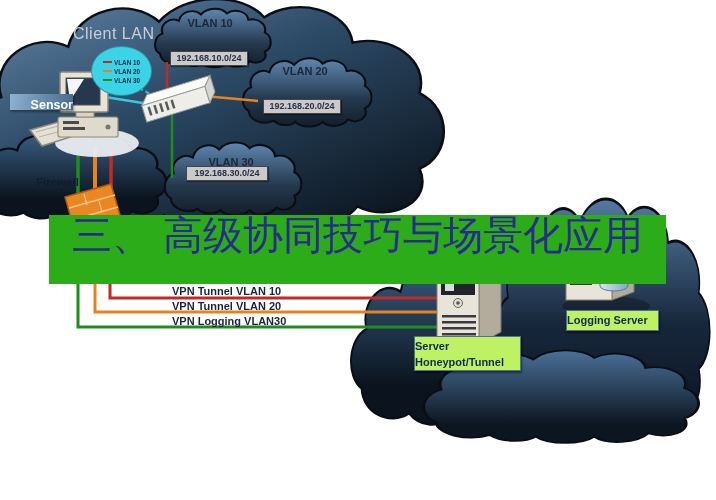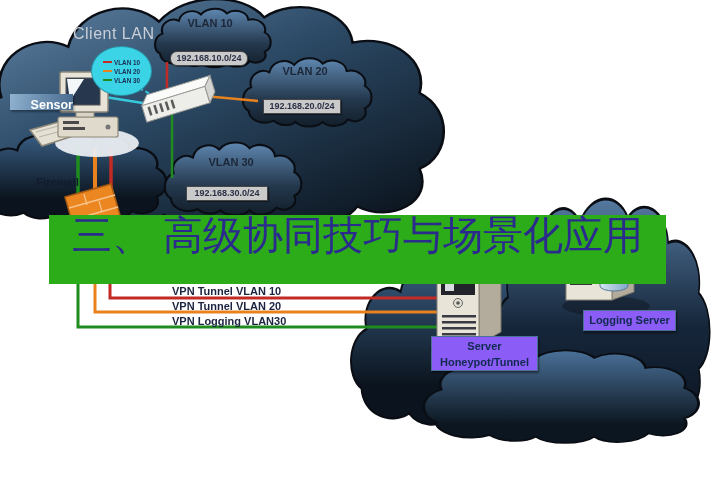--- a/index.html
+++ b/index.html
@@ -19,23 +19,23 @@
   .ip-box{background:#CACACA;border:1px solid #454545;color:#2A3045;font-size:9px;
           font-weight:700;text-align:center;line-height:12px;height:13px;
           box-shadow:1px 1px 1px rgba(0,0,0,.4);white-space:nowrap;}
   .sensor-box{left:10px;top:94px;width:63px;height:16px;line-height:23px;text-align:right;
               color:#ffffff;font-size:12.5px;font-weight:700;
               background:linear-gradient(100deg,#8FB2D0,#46698E);
               box-shadow:1px 2px 2px rgba(0,0,0,.35);}
   .firewall-label{left:36px;top:176px;font-size:11.5px;font-weight:700;color:#111C2E;}
   .vpn-label{left:172px;width:135px;text-align:left;font-size:11px;font-weight:700;
              color:#1A2440;white-space:nowrap;}
-  .srv-label{background:#8b5cf6;border:1px solid #4E6F96;color:#102A50;text-align:center;
+  .srv-label{background:#bef264;border:1px solid #4E6F96;color:#102A50;text-align:left;
              font-size:11px;font-weight:700;box-shadow:1px 2px 2px rgba(0,0,0,.45);
-             box-sizing:border-box;margin-left:17px;}
+             box-sizing:border-box;}
   .srv-label.honeypot{left:414px;top:336px;width:107px;height:35px;line-height:16px;padding-top:1px;}
   .srv-label.logging{left:566px;top:310px;width:93px;height:21px;line-height:19px;}
   .banner{left:49px;top:215px;width:617px;height:69px;background:#2BAC18;}
   .banner-text{width:100%;text-align:center;padding-top:0;font-size:40px;line-height:1;
                color:#2B2B8E;white-space:nowrap;font-weight:400;}
 </style>
 </head>
 <body>
 
 <div class="stage">
@@ -182,27 +182,27 @@
     <div class="legend-row">
       <span class="legend-dash" style="background:#1E8C1E"></span>
       <span>VLAN 30</span>
     </div>
   </div>
 
   <div class="abs sensor-box">Sensor</div>
   <div class="abs firewall-label">Firewall</div>
 
   <div class="abs vlan-title" style="left:160px;top:17px;">VLAN 10</div>
-  <div class="abs ip-box" style="left:170px;top:51px;width:76px;border-radius:7px;">192.168.10.0/24</div>
+  <div class="abs ip-box" style="left:170px;top:51px;width:76px;">192.168.10.0/24</div>
 
   <div class="abs vlan-title" style="left:255px;top:65px;">VLAN 20</div>
   <div class="abs ip-box" style="left:263px;top:99px;width:76px;">192.168.20.0/24</div>
 
   <div class="abs vlan-title" style="left:181px;top:156px;">VLAN 30</div>
-  <div class="abs ip-box" style="left:186px;top:186px;width:80px;">192.168.30.0/24</div>
+  <div class="abs ip-box" style="left:186px;top:166px;width:80px;">192.168.30.0/24</div>
 
   <div class="abs vpn-label" style="top:285px;">VPN Tunnel  VLAN 10</div>
   <div class="abs vpn-label" style="top:300px;">VPN Tunnel VLAN 20</div>
   <div class="abs vpn-label" style="top:315px;">VPN Logging VLAN30</div>
 
   <div class="abs srv-label honeypot">
     <div>Server</div>
     <div>Honeypot/Tunnel</div>
   </div>
   <div class="abs srv-label logging">Logging Server</div>

